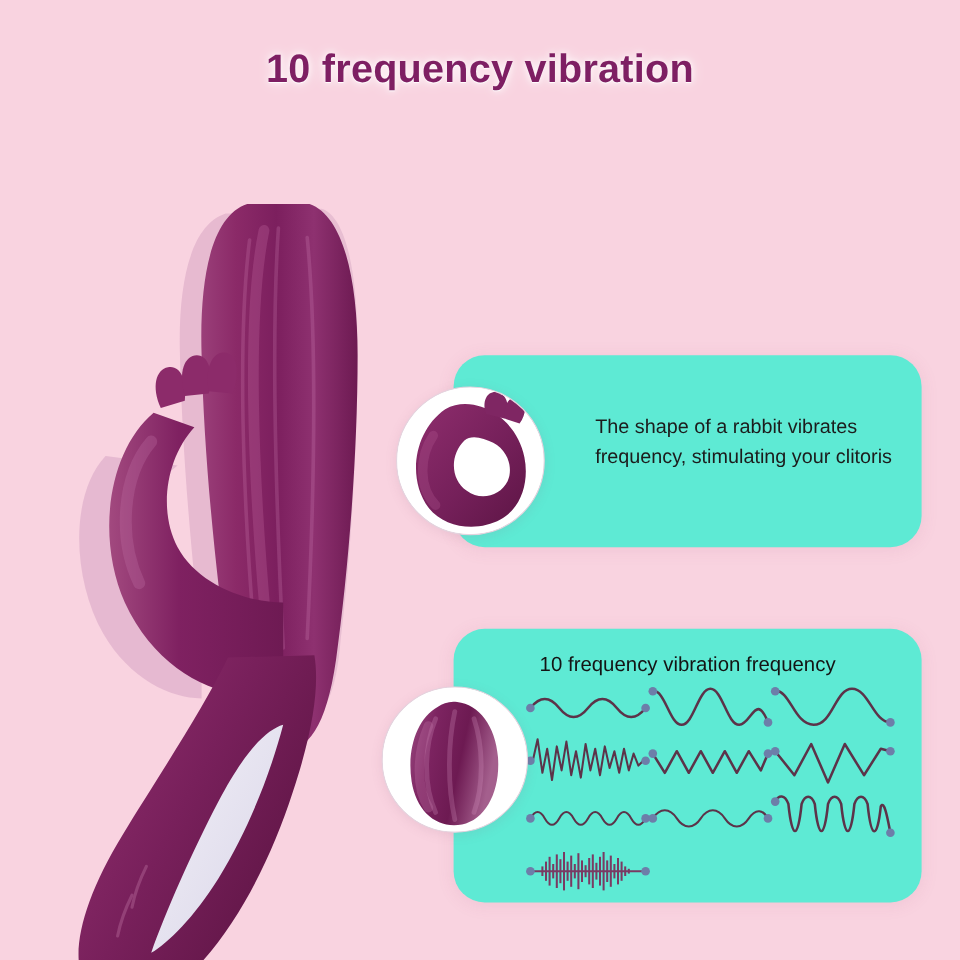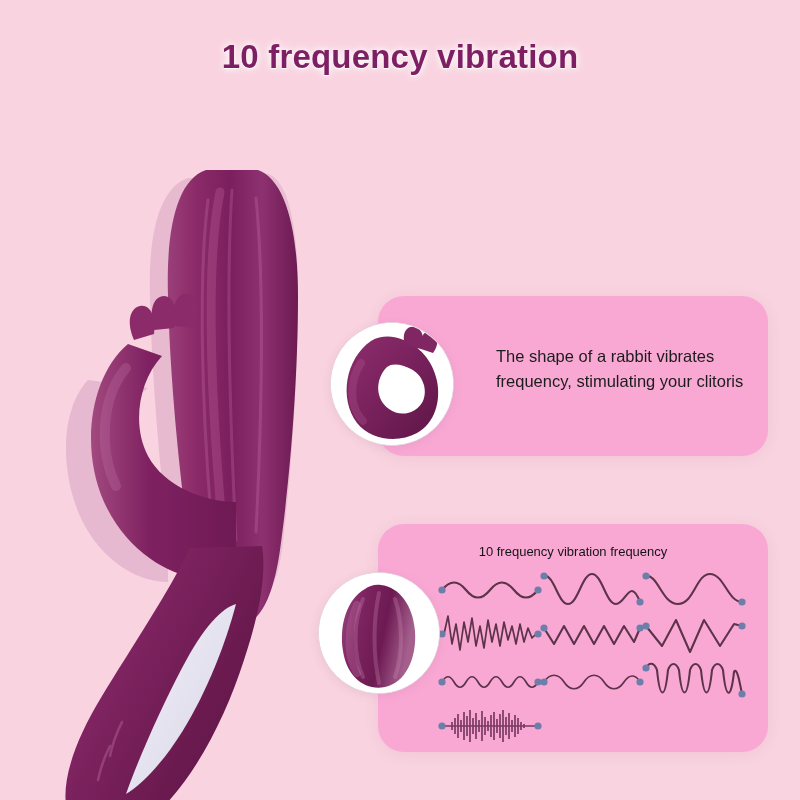--- a/index.html
+++ b/index.html
@@ -19,33 +19,33 @@
                 0 1px 0 rgba(255,255,255,.9);
     white-space:nowrap;
   }
 
   
   .product{position:absolute;left:30px;top:130px;width:340px;height:650px;}
   .product svg{display:block;width:100%;height:100%;overflow:visible;}
 
   
   .card{
-    position:absolute;background:#f9a8d4;border-radius:26px;
+    position:absolute;background:#5eead4;border-radius:26px;
     box-shadow:0 2px 14px rgba(160,80,120,.10);
   }
   #card-rabbit{left:378px;top:296px;width:390px;height:160px;}
   #card-waves {left:378px;top:524px;width:390px;height:228px;}
 
   .card-text{
     position:absolute;left:118px;top:48px;width:262px;
     font-size:16.5px;line-height:1.52;color:#1c1c1c;
   }
   .card-title{
     position:absolute;left:0;top:20px;width:390px;text-align:center;
-    font-size:13px;color:#141414;font-weight:400;
+    font-size:17px;color:#141414;font-weight:400;
   }
 
   
   .inset{
     position:absolute;border-radius:50%;background:#ffffff;
     border:1px solid #e4d3de;overflow:hidden;
     box-shadow:0 2px 10px rgba(150,90,120,.13);
   }
   #inset-rabbit{left:330px;top:322px;width:122px;height:122px;}
   #inset-shaft {left:318px;top:572px;width:120px;height:120px;}

